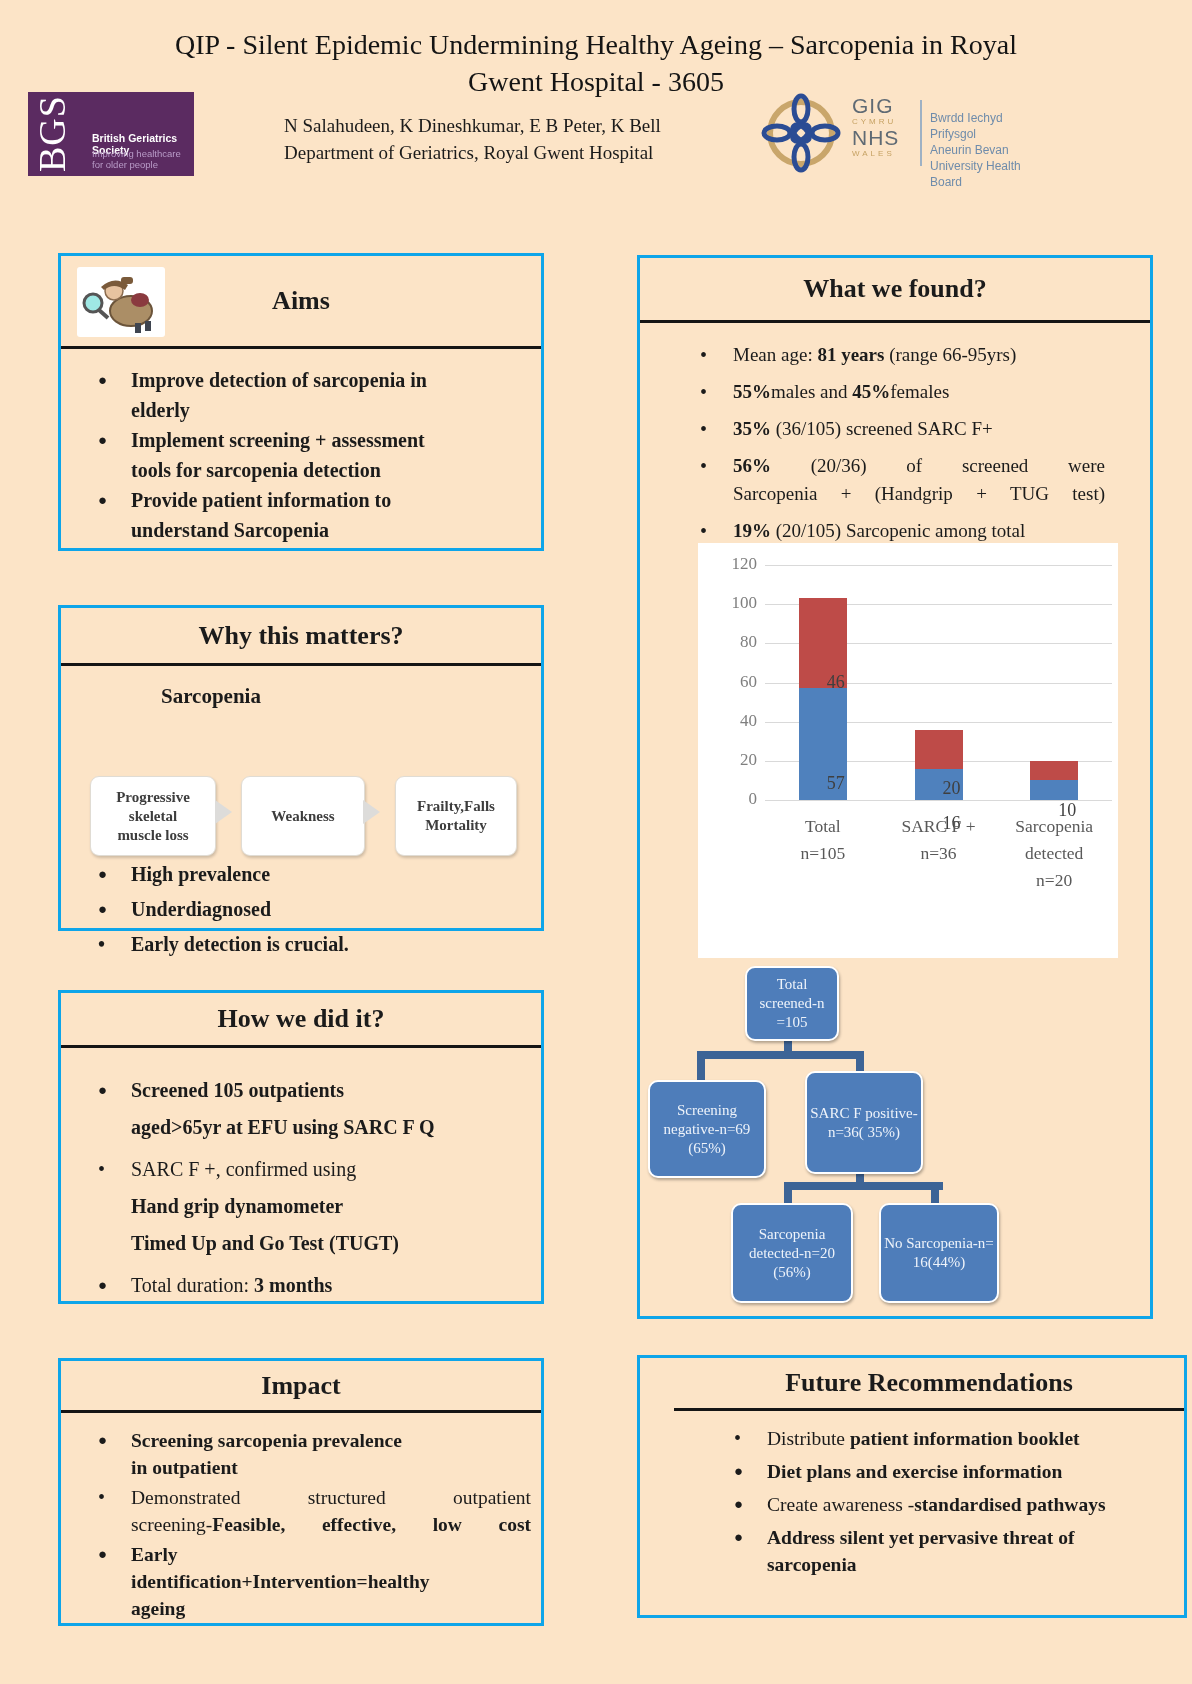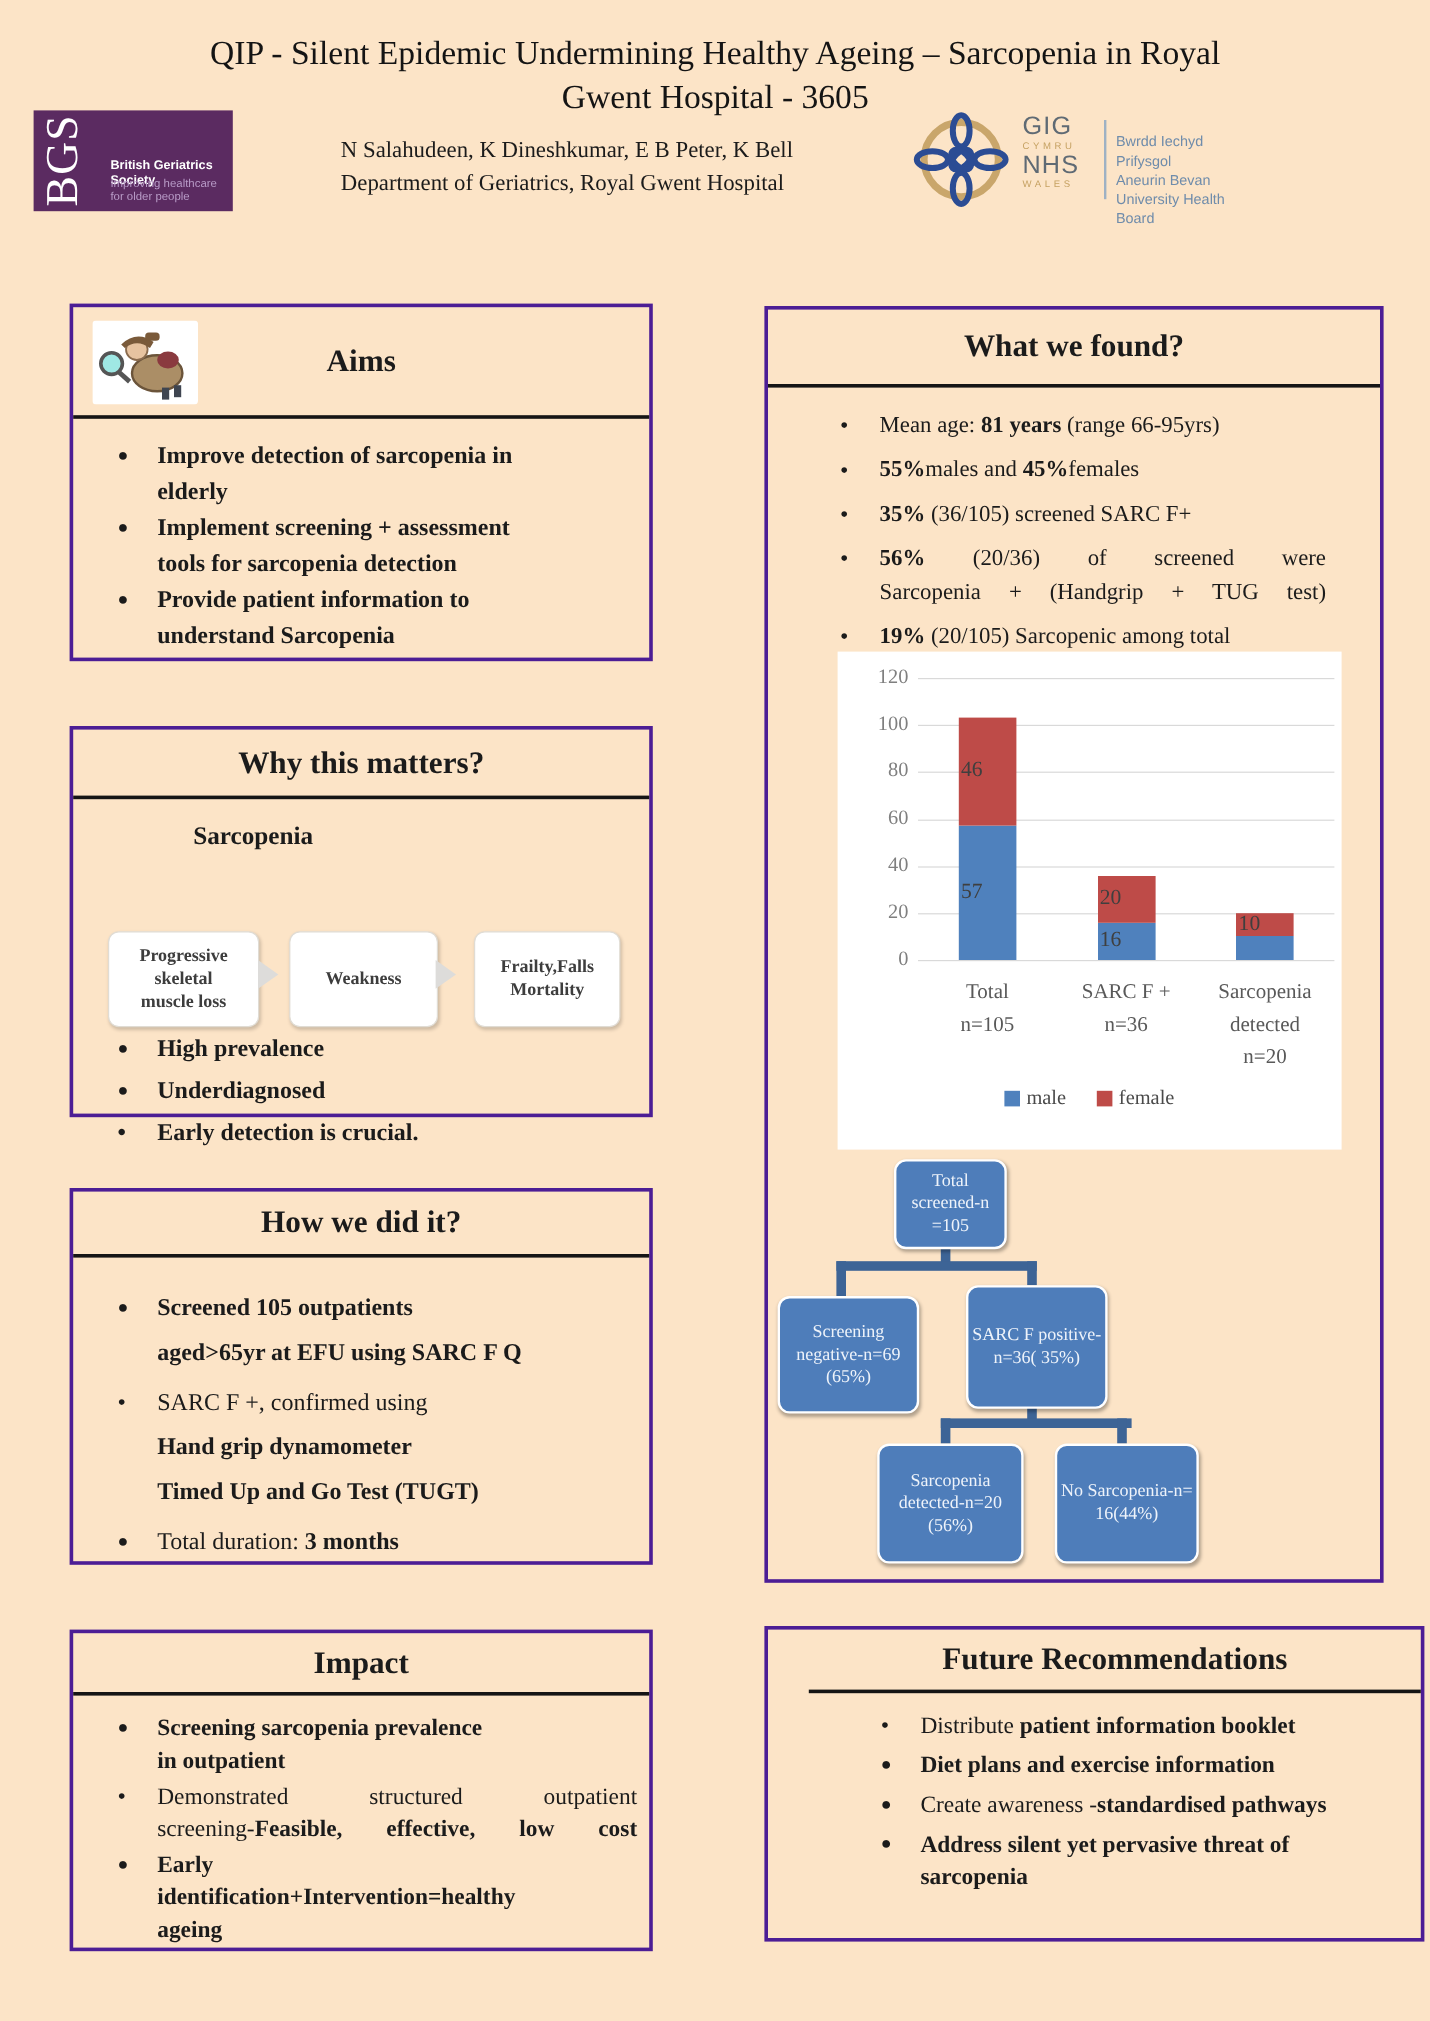--- a/index.html
+++ b/index.html
@@ -20,21 +20,21 @@
     font-family:"Liberation Sans",sans-serif;line-height:11px;white-space:pre-line;}
   .nhs{position:absolute;left:760px;top:92px;width:280px;height:86px;font-family:"Liberation Sans",sans-serif;}
   .nhs-knot{position:absolute;left:0;top:0;}
   .nhs-gig{position:absolute;left:92px;top:6px;color:#5f6a74;line-height:16px;}
   .nhs-gig .big{font-size:21px;letter-spacing:1px;}
   .nhs-gig .gold{font-size:8px;letter-spacing:3px;color:#c6a263;}
   .nhs-div{position:absolute;left:160px;top:8px;width:2px;height:66px;background:#9eb1c4;}
   .nhs-board{position:absolute;left:170px;top:18px;font-size:12px;line-height:16px;color:#6f8cab;white-space:pre-line;}
 
   
-  .panel{position:absolute;border:3px solid #4c1d95;}
+  .panel{position:absolute;border:3px solid #0ea5e9;}
   .panel-h{position:relative;border-bottom:3px solid #151515;display:flex;align-items:center;
     justify-content:center;font-weight:bold;font-size:26px;}
   .panel-b{position:relative;}
 
   
   .bi{display:flex;}
   .mk{flex:0 0 33px;}
   .mk.big{font-size:15px;}
   .mk.small{font-size:20px;}
   .tx{flex:1;white-space:pre-line;}
@@ -60,21 +60,21 @@
     justify-content:center;text-align:center;font-size:15px;font-weight:bold;color:#3d3d3d;
     line-height:19px;white-space:pre-line;padding:2px;}
   .flow-arrow{position:absolute;top:134px;width:0;height:0;border-top:12px solid transparent;
     border-bottom:12px solid transparent;border-left:17px solid #dddcda;}
 
   
   .chart{position:absolute;left:58px;top:285px;width:420px;height:415px;background:#fff;}
   .gridline{position:absolute;height:1px;background:#d9d9d9;}
   .ytick{position:absolute;width:40px;text-align:right;font-size:17px;color:#7f7f7f;}
   .barseg{position:absolute;}
-  .barlabel{position:absolute;width:44px;text-align:left;font-size:18px;color:#3f3f3f;}
+  .barlabel{position:absolute;width:44px;text-align:right;font-size:18px;color:#3f3f3f;margin-top:41px;}
   .catlabel{position:absolute;width:116px;text-align:center;font-size:17.5px;color:#595959;
     line-height:27px;white-space:pre-line;}
   .legend{position:absolute;left:0;right:0;top:362px;display:flex;justify-content:center;gap:26px;}
   .legend-item{display:flex;align-items:center;gap:5px;font-size:17px;color:#4a4a4a;}
   .legend-swatch{width:13px;height:13px;display:inline-block;}
 
   
   .fc-box{position:absolute;background:#4e7dba;border:2px solid #fff;border-radius:10px;
     box-shadow:1px 2px 3px rgba(0,0,0,.3);color:#eef3fa;font-size:15px;line-height:19px;
     display:flex;align-items:center;justify-content:center;text-align:center;
@@ -292,30 +292,20 @@
         <div class="barseg" style="left:216.5px;top:186.5px;width:48px;height:39.16666666666666px;background:#BE4B48;"></div>
         <div class="barlabel" style="left:218.5px;top:194.08333333333331px;">20</div>
         <div class="catlabel" style="left:182.5px;top:270px;">SARC F +
 n=36</div>
         <div class="barseg" style="left:332.1666666666667px;top:237.41666666666666px;width:48px;height:19.583333333333343px;background:#4F81BD;"></div>
         <div class="barseg" style="left:332.1666666666667px;top:217.83333333333334px;width:48px;height:19.583333333333314px;background:#BE4B48;"></div>
         <div class="barlabel" style="left:334.1666666666667px;top:215.625px;">10</div>
         <div class="catlabel" style="left:298.1666666666667px;top:270px;">Sarcopenia
 detected
 n=20</div>
-        <div class="legend" style="">
-          <span class="legend-item">
-            <span class="legend-swatch" style="background: rgb(79, 129, 189);"></span>
-            <span>male</span>
-          </span>
-          <span class="legend-item">
-            <span class="legend-swatch" style="background: rgb(190, 75, 72);"></span>
-            <span>female</span>
-          </span>
-        </div>
       </div>
 
     <div class="conn" style="left:144px;top:775px;width:8px;height:22px;"></div>
     <div class="conn" style="left:57px;top:793px;width:167px;height:8px;"></div>
     <div class="conn" style="left:57px;top:793px;width:8px;height:29px;"></div>
     <div class="conn" style="left:216px;top:793px;width:8px;height:20px;"></div>
     <div class="conn" style="left:216px;top:908px;width:8px;height:20px;"></div>
     <div class="conn" style="left:144px;top:924px;width:159px;height:8px;"></div>
     <div class="conn" style="left:144px;top:924px;width:8px;height:21px;"></div>
     <div class="conn" style="left:291px;top:924px;width:8px;height:21px;"></div>

